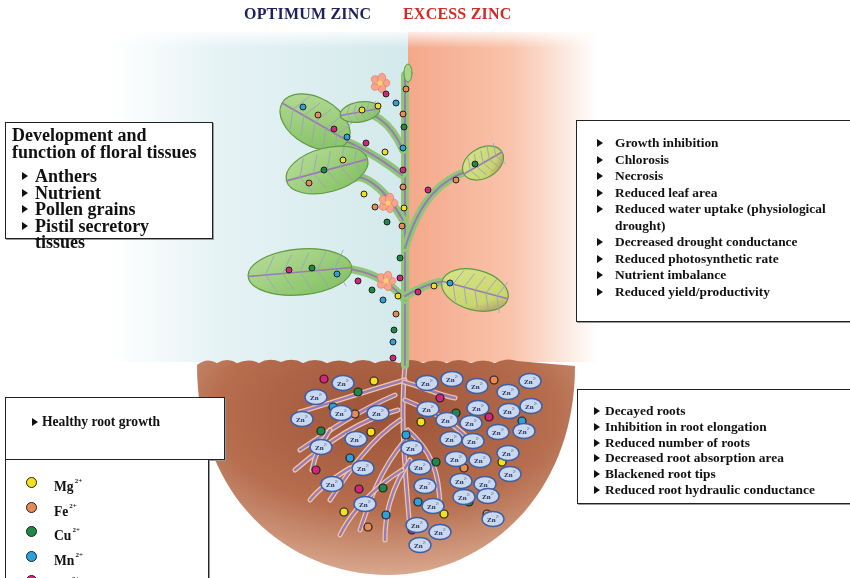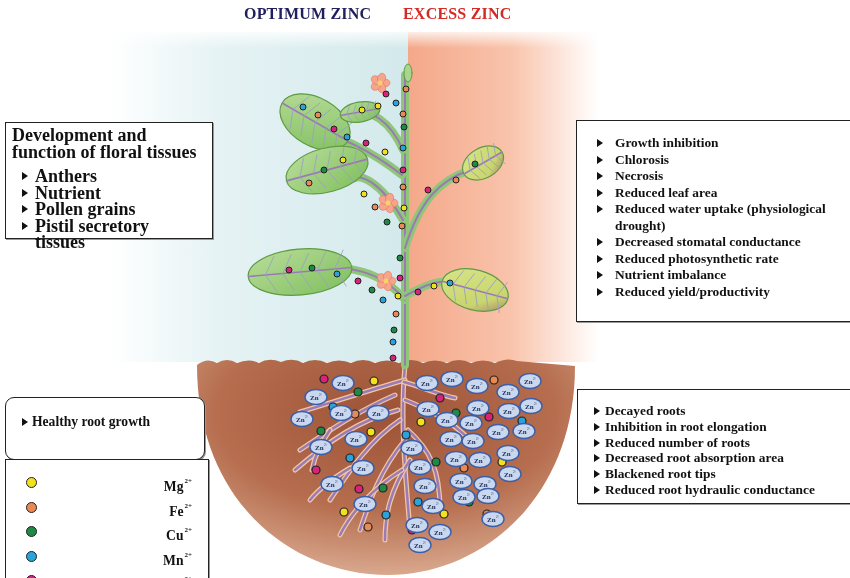--- a/index.html
+++ b/index.html
@@ -15,26 +15,26 @@
   .bg-right-fade { position:absolute; left:408px; top:28px; width:190px; height:20px; background:linear-gradient(to bottom,#fff,rgba(255,255,255,0)); }
   .box { position:absolute; border:1.6px solid #222; background:#fff; font-weight:bold; color:#111; font-size:13.2px; line-height:15.6px; box-shadow:1px 1px 0 #999; }
   .box ul { list-style:none; margin:8px; padding:0; }
   .box li { position:relative; padding-left:15px; }
   .box li .tri { position:absolute; left:2px; top:4px; width:0; height:0; border-top:4px solid transparent; border-bottom:4px solid transparent; border-left:6px solid #111; }
   #box-floral { left:5px; top:122px; width:194px; height:107px; padding:4px 6px; font-size:18px; line-height:16.5px; }
   #box-floral .title { margin-bottom:1px; }
   #box-excess-shoot { left:576px; top:120px; width:260px; height:194px; padding:6px 6px 0 8px; font-size:13.4px; line-height:16.5px; }
   #box-excess-shoot li { padding-left:22px; }
   #box-excess-shoot li .tri { left:4px; }
-  #box-root-healthy { left:5px; top:397px; width:186px; height:45px; padding:8px 6px; font-size:13.6px;border-radius:9px; }
+  #box-root-healthy { left:5px; top:397px; width:186px; height:45px; padding:8px 16px; font-size:13.6px; }
   #box-root-healthy li { padding-left:12px; }
   #box-root-excess { left:577px; top:389px; width:262px; height:103px; padding:5px 6px; font-size:13.4px; line-height:15.8px; }
   #box-root-excess li { padding-left:13px; }
   #box-legend { left:5px; top:459px; width:186px; height:114px; padding:4px 8px; font-size:13.6px; line-height:19.6px; }
-  #box-legend li { padding-left:32px;text-align:right; }
+  #box-legend li { padding-left:32px; }
   #box-legend .dot { position:absolute; left:4px; top:5px; width:9px; height:9px; border-radius:50%; border:1.5px solid #222; }
   #box-legend sup { font-size:7px; vertical-align:8px; margin-left:1px; }
   svg#plant { position:absolute; left:0; top:0; }
 </style>
 </head>
 <body>
 
 <div class="bg-left"></div>
 <div class="bg-left-fade"></div>
 <div class="bg-right"></div>
@@ -518,21 +518,21 @@
   </ul>
 </div>
 
 <div class="box" id="box-excess-shoot">
   <ul>
     <li><span class="tri"></span><span>Growth inhibition</span></li>
     <li><span class="tri"></span><span>Chlorosis</span></li>
     <li><span class="tri"></span><span>Necrosis</span></li>
     <li><span class="tri"></span><span>Reduced leaf area</span></li>
     <li><span class="tri"></span><span>Reduced water uptake (physiological drought)</span></li>
-    <li><span class="tri"></span><span>Decreased stomatal conductance</span></li>
+    <li><span class="tri"></span><span>Decreased drought conductance</span></li>
     <li><span class="tri"></span><span>Reduced photosynthetic rate</span></li>
     <li><span class="tri"></span><span>Nutrient imbalance</span></li>
     <li><span class="tri"></span><span>Reduced yield/productivity</span></li>
   </ul>
 </div>
 
 <div class="box" id="box-root-healthy">
   <ul>
     <li><span class="tri"></span><span>Healthy root growth</span></li>
   </ul>

